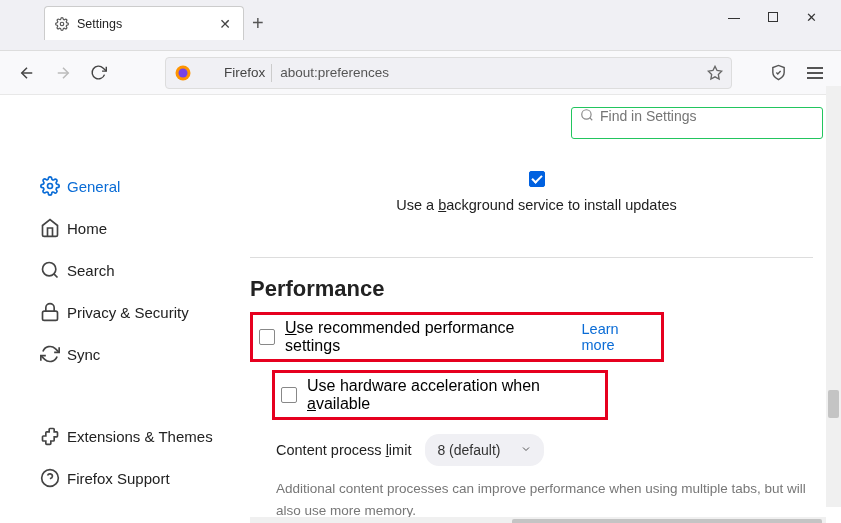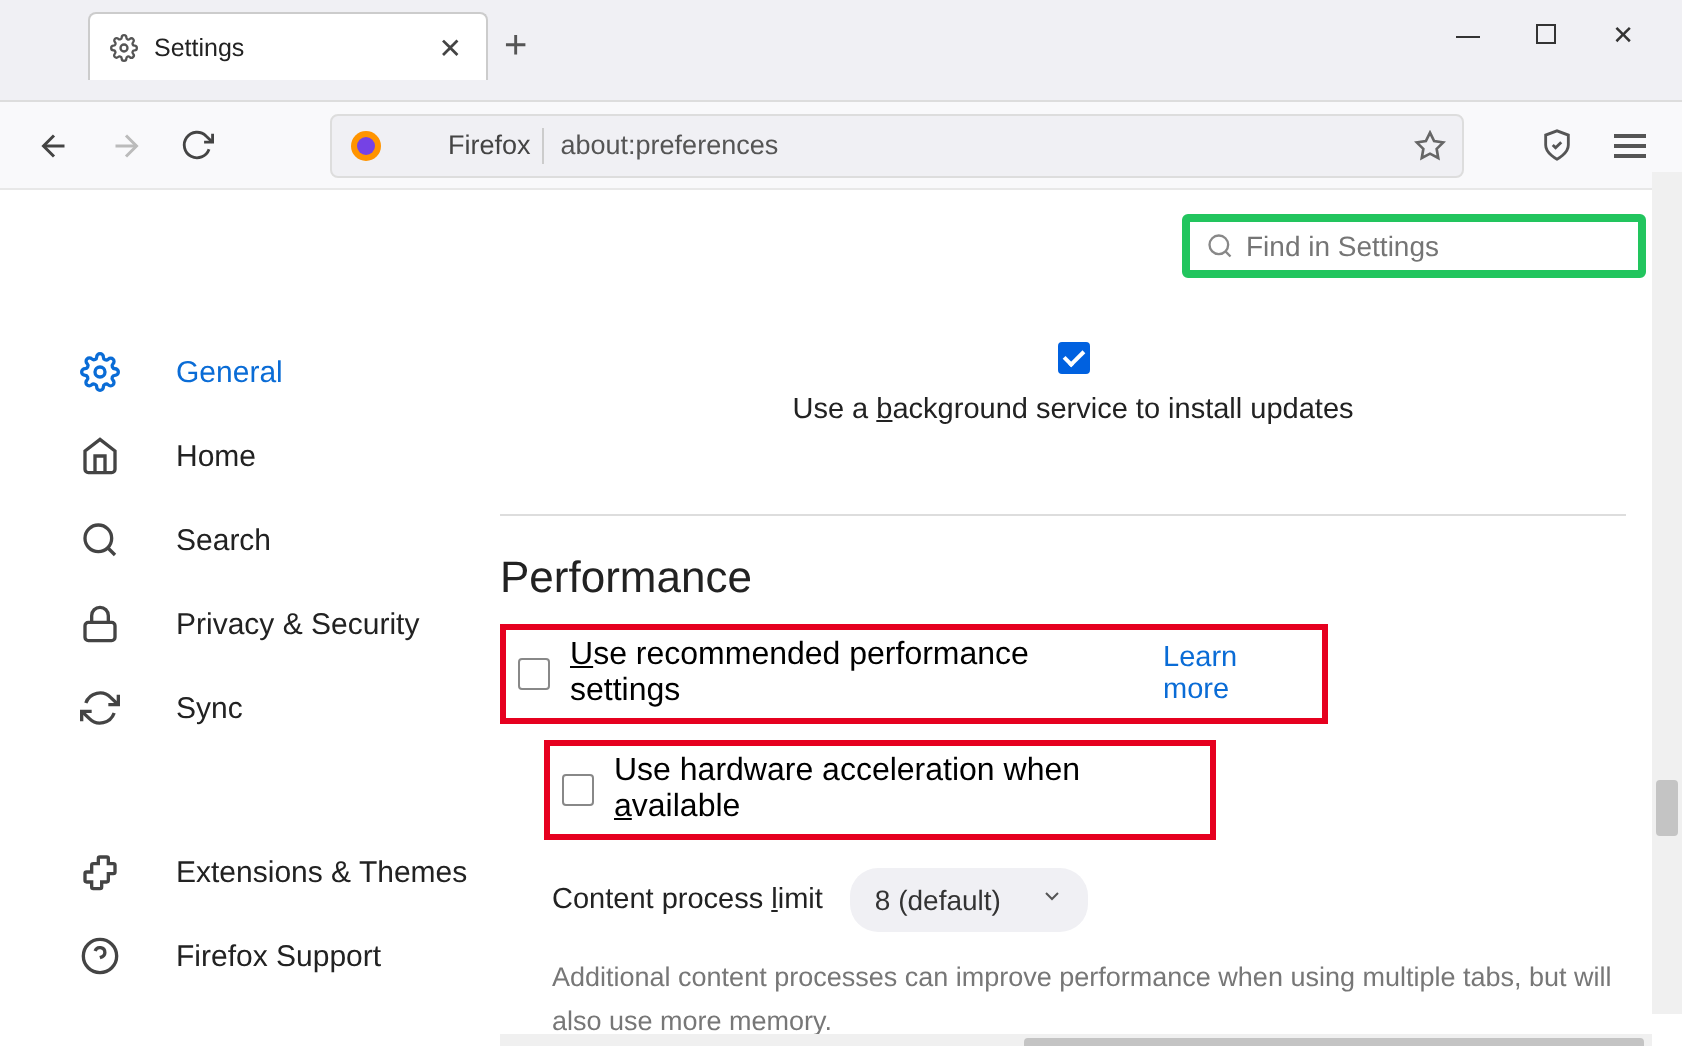--- a/index.html
+++ b/index.html
@@ -29,40 +29,40 @@
   .urlbar .addr { font-size: 13.5px; color: #555; flex: 1; }
   .urlbar .star { color: #666; cursor: pointer; display:flex;}
   .toolbar .right-icons { display: flex; gap: 20px; align-items: center; }
   .toolbar .right-icons span { color: #555; cursor: pointer; display:flex; }
   .menu-icon { display: flex; flex-direction: column; gap: 3px; }
   .menu-icon i { width: 16px; height: 2px; background: #555; }
 
   
   .content { display: flex; height: calc(523px - 42px - 44px); }
   .sidebar { width: 250px; padding-top: 70px; padding-left: 40px; }
-  .side-item { display: flex; align-items: center; height: 42px; gap: 28px; font-size: 15px; color: #222; cursor: pointer; }
+  .side-item { display: flex; align-items: center; height: 42px; gap: 7px; font-size: 15px; color: #222; cursor: pointer; }
   .side-item.active { color: #0a6cd6; }
   .side-item.active svg { stroke: #0a6cd6; }
   .side-item svg { stroke: #444; }
   .side-bottom { margin-top: 40px; }
 
   .main { flex: 1; position: relative; padding-top: 12px; padding-right: 18px; overflow:hidden;}
   .search-wrap { display: flex; justify-content: flex-end; }
-  .search { width: 232px; height: 32px; border: 4px solid #22c55e; border-radius: 3px; display: flex; align-items: center; padding: 0 8px; gap: 6px; }
+  .search { width: 252px; height: 32px; border: 1px solid #22c55e; border-radius: 3px; display: flex; align-items: flex-start; padding: 0 8px; gap: 6px; }
   .search input { border: none; outline: none; font-size: 14px; flex: 1; color: #555; background: transparent;}
   .search svg { stroke: #888; }
 
   .row-check { display: flex; align-items: center; gap: 10px; margin-top: 32px; flex-direction: column; }
   .cb { width: 16px; height: 16px; border: 1px solid #888; border-radius: 2px; flex-shrink: 0; display: flex; align-items: center; justify-content: center; cursor: pointer; }
   .cb.checked { background: #0061e0; border-color: #0061e0; }
   .cb.checked::after { content: ""; width: 4px; height: 8px; border: solid #fff; border-width: 0 2px 2px 0; transform: rotate(45deg); margin-top: -2px;}
   .row-check label { font-size: 14.5px; color: #222; }
 
   .hr { border-top: 1px solid #ddd; margin-top: 44px; margin-right: 10px; }
-  h2.section { font-size: 22px; font-weight: 400; color: #222; margin-top: 18px; }
+  h2.section { font-size: 22px; font-weight: 700; color: #222; margin-top: 18px; }
 
   .hl-box1 { border: 3px solid #e6001f; padding: 4px 6px; display: inline-flex; align-items: center; gap: 10px; margin-top: 10px; width: 414px;}
   .link { color: #0a6cd6; cursor: pointer; font-size: 14.5px; }
   .desc { font-size: 13.5px; color: #777; margin-top: 10px; }
 
   .hl-box2 { border: 3px solid #e6001f; padding: 4px 6px; display: inline-flex; align-items: center; gap: 10px; margin-top: 8px; margin-left: 22px; width: 336px;}
 
   .proc-row { display: flex; align-items: center; gap: 14px; margin-top: 14px; margin-left: 26px;}
   .proc-row .lbl { font-size: 14.5px; color: #222; }
   .select { height: 32px; background: #f0f0f4; border-radius: 14px; display: flex; align-items: center; padding: 0 12px; gap: 20px; cursor: pointer; }

